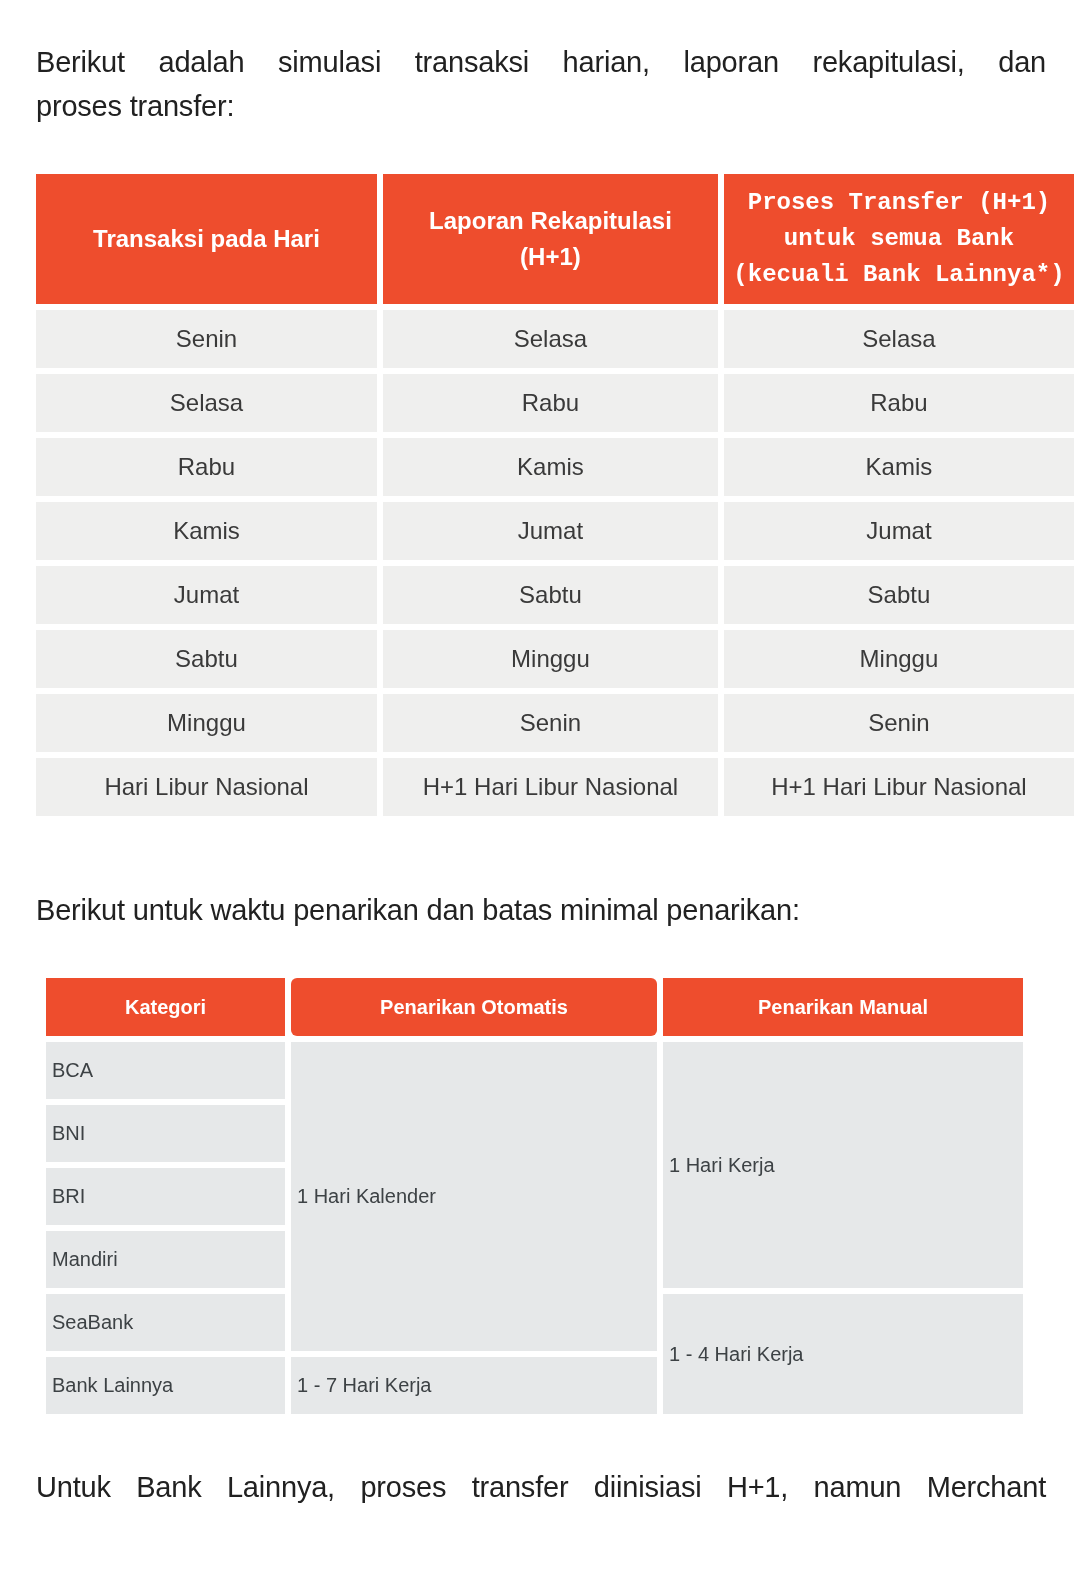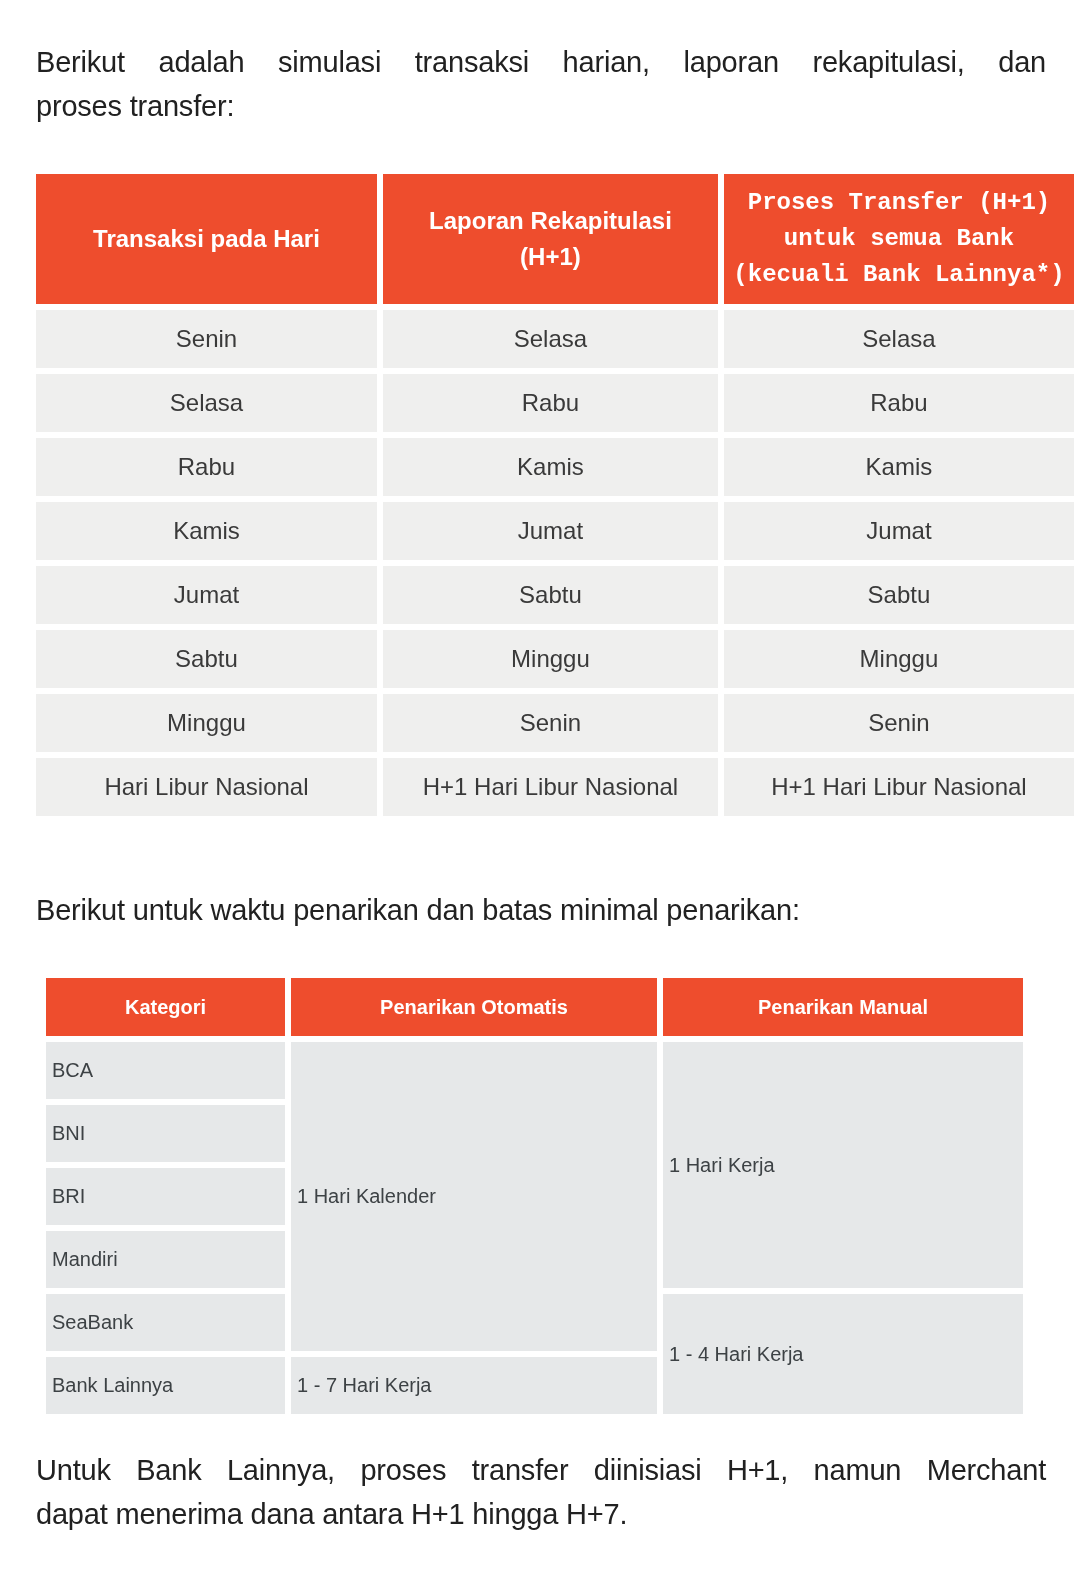--- a/index.html
+++ b/index.html
@@ -26,21 +26,21 @@
     display: block;
     text-align: justify;
     text-align-last: justify;
   }
   .para .line {
     display: block;
     text-align: left;
   }
   #intro  { margin-top: 40px; }
   #p2     { margin-top: 66px; }
-  #footer { margin-top: 28px; }
+  #footer { margin-top: 45px; }
 
   
   #t1 {
     margin: 40px 0 0 30px;
     border-collapse: separate;
     border-spacing: 6px;
     table-layout: fixed;
   }
   #t1 .c1 { width: 332px; }
   #t1 .c2 { width: 325px; }
@@ -67,21 +67,21 @@
   }
 
   
   #t2 {
     margin: 40px 0 0 40px;
     border-collapse: separate;
     border-spacing: 6px;
     table-layout: fixed;
   }
   #t2 .c1 { width: 239px; }
-  #t2 .c2 { width: 366px; }
+  #t2 .c2 { width: 366px; border-radius: 6px; }
   #t2 .c3 { width: 360px; }
   #t2 th {
     background: #EE4D2D;
     color: #ffffff;
     font-weight: 700;
     font-size: 20px;
     height: 58px;
     text-align: center;
     vertical-align: middle;
     padding: 0 0;
@@ -198,16 +198,15 @@
       </tr>
       <tr>
         <td>Bank Lainnya</td>
         <td>1 - 7 Hari Kerja</td>
       </tr>
     </tbody>
   </table>
 
   <p class="para" id="footer">
     <span class="jline">Untuk Bank Lainnya, proses transfer diinisiasi H+1, namun Merchant</span>
-    <span class="line">dapat menerima dana antara H+1 hingga H+7.</span>
   </p>
 
 </div>
 
 </body></html>

